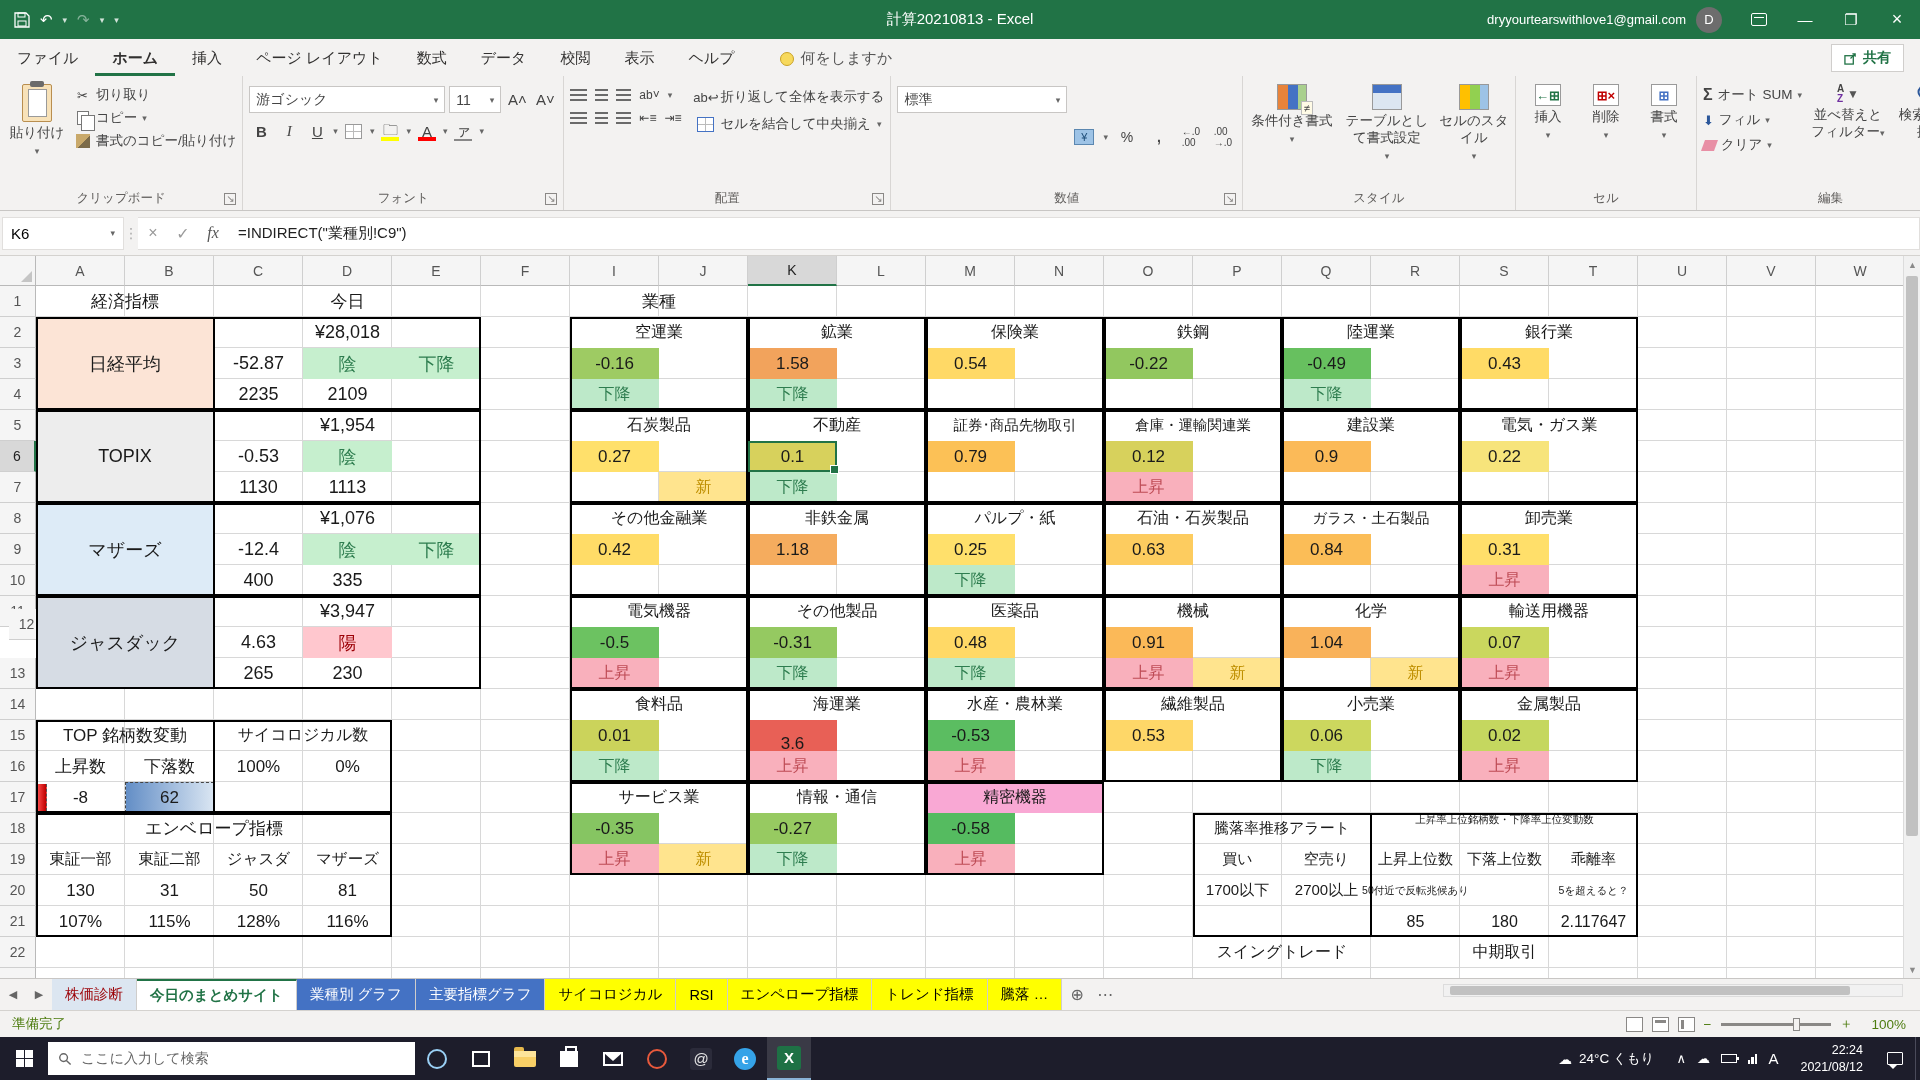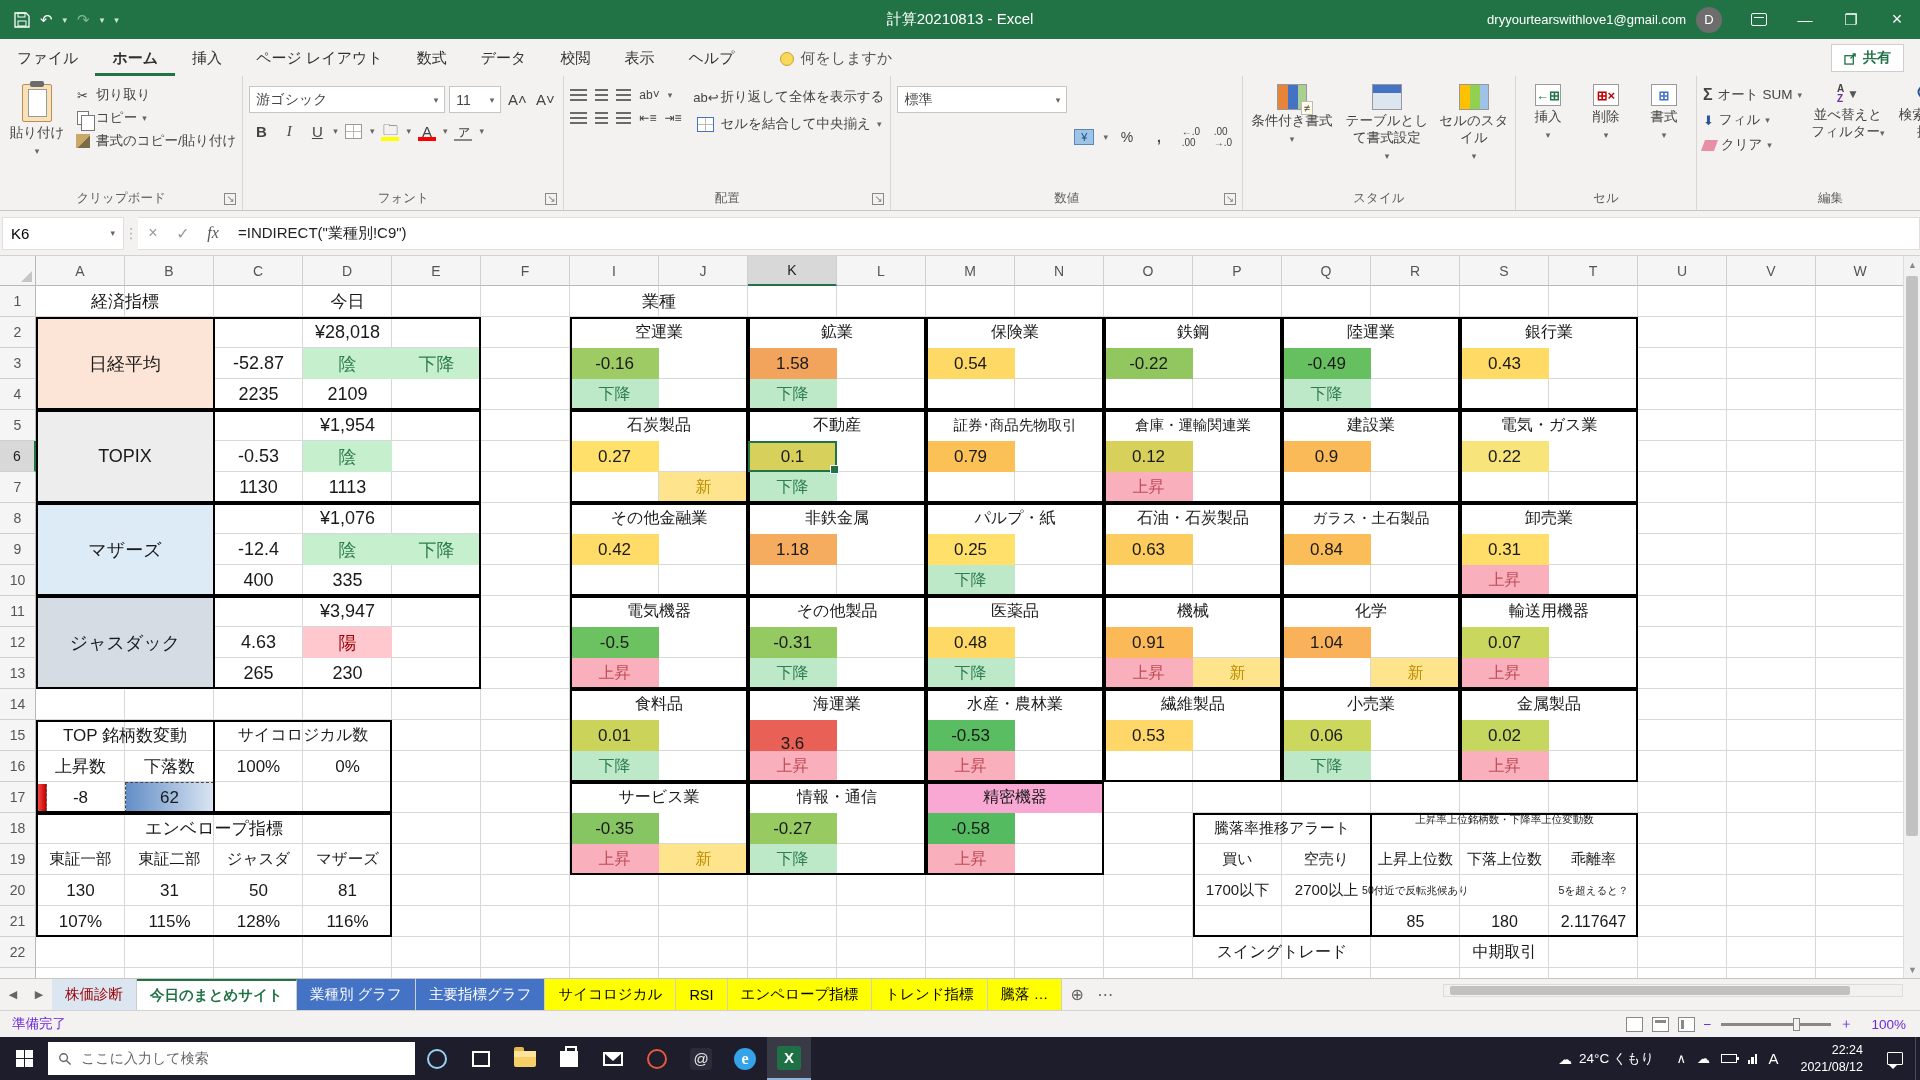--- a/index.html
+++ b/index.html
@@ -112,21 +112,21 @@
 #sheet-tab-bar{position:absolute;left:0;top:978px;width:1920px;height:32px;background:#f3f2f1;border-top:1px solid #c8c6c4;display:flex;align-items:stretch}
 .tabnav{width:26px;display:flex;align-items:center;justify-content:center;color:#666;font-size:11px}
 .stab{display:flex;align-items:center;padding:0 13px;font-size:14.5px;border-right:1px solid #cfcdcb;cursor:pointer}
 .stab.active{font-weight:bold;border-top:2px solid #217346}
 .newtab{width:30px;display:flex;align-items:center;justify-content:center;font-size:16px;color:#666}
 .moretab{width:26px;display:flex;align-items:center;justify-content:center;color:#666}
 .hscroll{position:absolute;right:17px;top:5px;width:460px;height:13px;background:#f1f1f1;border:1px solid #dcdcdc}
 .hthumb{position:absolute;left:6px;top:1px;height:9px;width:400px;background:#c1c1c1;border-radius:2px}
 
 
-#status-bar{position:absolute;left:0;top:1010px;width:1920px;height:27px;background:#f3f2f1;border-top:1px solid #d4d2cf;display:flex;align-items:center;font-size:13.5px;color:#6d28d9}
+#status-bar{position:absolute;left:0;top:1010px;width:1920px;height:27px;background:#f3f2f1;border-top:1px solid #d4d2cf;display:flex;align-items:center;font-size:13.5px;color:#4d7c0f}
 .sb-left{padding-left:12px}
 .sb-right{margin-left:auto;display:flex;align-items:center;gap:9px;padding-right:14px}
 .viewico{width:17px;height:15px;border:1px solid #8a8886;background:#fff;position:relative}
 .viewico.b:after{content:"";position:absolute;inset:2px;border-top:3px solid #8a8886}
 .viewico.c:after{content:"";position:absolute;inset:2px;border-left:3px solid #8a8886}
 .zoomtrack{width:110px;height:3px;background:#8a8886;position:relative}
 .zoomthumb{position:absolute;left:72px;top:-5px;width:7px;height:13px;background:#f3f2f1;border:1px solid #8a8886}
 .zoompct{width:44px;text-align:right}
 
 
@@ -462,21 +462,21 @@
       <div class="rowhdr" style="top: 61px; height: 31px;">2</div>
       <div class="rowhdr" style="top: 92px; height: 31px;">3</div>
       <div class="rowhdr" style="top: 123px; height: 31px;">4</div>
       <div class="rowhdr" style="top: 154px; height: 31px;">5</div>
       <div class="rowhdr sel" style="top: 185px; height: 31px;">6</div>
       <div class="rowhdr" style="top: 216px; height: 31px;">7</div>
       <div class="rowhdr" style="top: 247px; height: 31px;">8</div>
       <div class="rowhdr" style="top: 278px; height: 31px;">9</div>
       <div class="rowhdr" style="top: 309px; height: 31px;">10</div>
       <div class="rowhdr" style="top: 340px; height: 31px;">11</div>
-      <div class="rowhdr" style="top: 371px; height: 31px;">12</div>
+      <div class="rowhdr" style="top: 353px; height: 31px; margin-left: 9px;">12</div>
       <div class="rowhdr" style="top: 402px; height: 31px;">13</div>
       <div class="rowhdr" style="top: 433px; height: 31px;">14</div>
       <div class="rowhdr" style="top: 464px; height: 31px;">15</div>
       <div class="rowhdr" style="top: 495px; height: 31px;">16</div>
       <div class="rowhdr" style="top: 526px; height: 31px;">17</div>
       <div class="rowhdr" style="top: 557px; height: 31px;">18</div>
       <div class="rowhdr" style="top: 588px; height: 31px;">19</div>
       <div class="rowhdr" style="top: 619px; height: 31px;">20</div>
       <div class="rowhdr" style="top: 650px; height: 31px;">21</div>
       <div class="rowhdr" style="top: 681px; height: 31px;">22</div>

